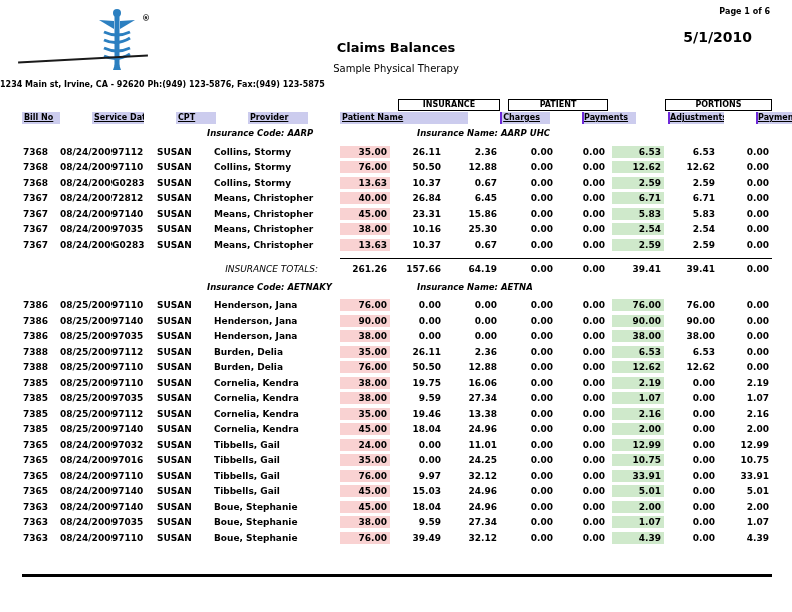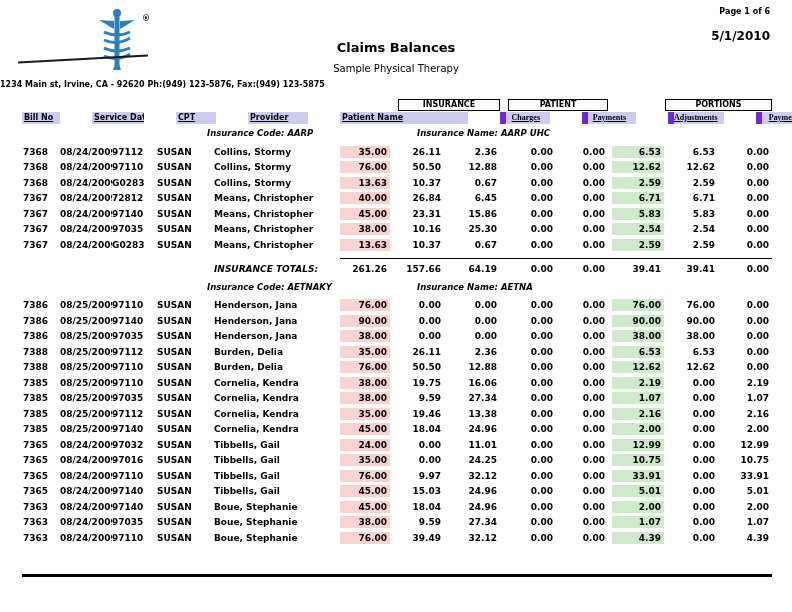--- a/index.html
+++ b/index.html
@@ -1,21 +1,21 @@
 <!DOCTYPE html>
 <html style="--band: #ccccee; --pink: #f9d2d2; --green: #cfe9cb; --logo-blue: #2b7fc0;"><head>
 <meta charset="utf-8">
 <style>
   html,body{margin:0;padding:0;background:#fff;}
   body{width:792px;height:612px;font-family:"DejaVu Sans","Liberation Sans",sans-serif;color:#000;}
   .report{position:relative;width:792px;height:612px;background:#fff;overflow:hidden;}
 
   
   .page-info{position:absolute;top:7px;right:22px;font-size:8px;font-weight:bold;}
-  .report-date{position:absolute;top:29px;right:22px;font-size:12px;font-weight:bold;}
+  .report-date{position:absolute;top:29px;right:40px;font-size:14px;font-weight:bold;}
 
   
   .logo{position:absolute;top:12px;left:14px;width:142px;height:58px;}
   .logo svg{position:absolute;left:84px;top:-4px;z-index:1;}
   .logo-text{position:absolute;left:6px;top:12px;z-index:2;font-family:"DejaVu Serif","Liberation Serif",serif;font-style:italic;font-weight:bold;font-size:24px;letter-spacing:0px;color:#111;}
   .logo-reg{position:absolute;right:6px;top:2px;z-index:3;font-size:8px;font-weight:bold;}
   .logo-underline{position:absolute;left:4px;bottom:10px;width:130px;height:2px;background:#1a1a1a;transform:rotate(-3deg);z-index:2;}
 
   
   .title{position:absolute;top:40px;left:0;width:100%;text-align:center;font-size:13px;font-weight:bold;}
@@ -28,36 +28,36 @@
   .group-row{height:13px;margin-bottom:1px;}
   .gbox{border:1px solid #000;height:10px;line-height:10px;text-align:center;font-size:8px;font-weight:bold;background:#fff;}
   .gi{grid-column:7/9;margin-left:8px;}
   .gp{grid-column:9/11;margin-left:8px;}
   .gpo{grid-column:12/14;margin-left:1px;}
 
   .header-row{height:12px;margin-bottom:4px;gap:32px;}
   .h{background:var(--band,#ccccee);font-size:8px;font-weight:bold;height:12px;line-height:12px;white-space:nowrap;overflow:hidden;}
   .h u{text-decoration:underline;}
   .hl{text-align:left;padding-left:2px;}
-  .hr{text-align:right;padding-right:10px;border-left:6px solid #6d28d9;font-family:Liberation Serif, serif;}
+  .hr{text-align:right;padding-right:10px;border-left:2px solid #6d28d9;}
 
   .section-head{position:relative;height:15px;margin:2px 0 1px 0;}
   .section-head .part{position:absolute;font-size:8.5px;font-weight:bold;font-style:italic;white-space:nowrap;}
   .sc{left:143px;} .sn{left:353px;}
   .section-head .lbl{margin-left:42px;}
 
   .data-row{height:15.5px;font-size:9px;font-weight:700;}
   .c{height:12px;line-height:12px;text-align:left;white-space:nowrap;overflow:hidden;}
   .c.bill{padding-left:1px;} .c.prov{padding-left:5px;} .c.pname{padding-left:2px;}
   .num{height:12px;line-height:12px;text-align:right;padding-right:3px;font-size:9px;font-weight:700;white-space:nowrap;}
   .charges{background:var(--pink,#f9d2d2);}
   .balance{background:var(--green,#cfe9cb);margin-left:4px;}
 
   .totals-row{margin-top:5px;height:19px;}
-  .tl{grid-column:1/6;text-align:right;padding:4px 22px 0 0;font-size:9px;font-weight:bold;font-style:italic;white-space:nowrap;}
+  .tl{grid-column:1/6;text-align:right;padding:4px 22px 0 0;font-size:9px;font-weight:normal;font-style:italic;white-space:nowrap;}
   .t{border-top:1px solid #000;padding-top:4px;height:13px;line-height:13px;}
   .section{margin-bottom:5px;}
 
   
   .footer-rule{position:absolute;left:22px;top:574px;width:750px;height:3px;background:#000;}
   .footer{position:absolute;left:28px;top:582px;font-size:8.5px;font-weight:bold;}
 </style>
 </head>
 <body>
 

